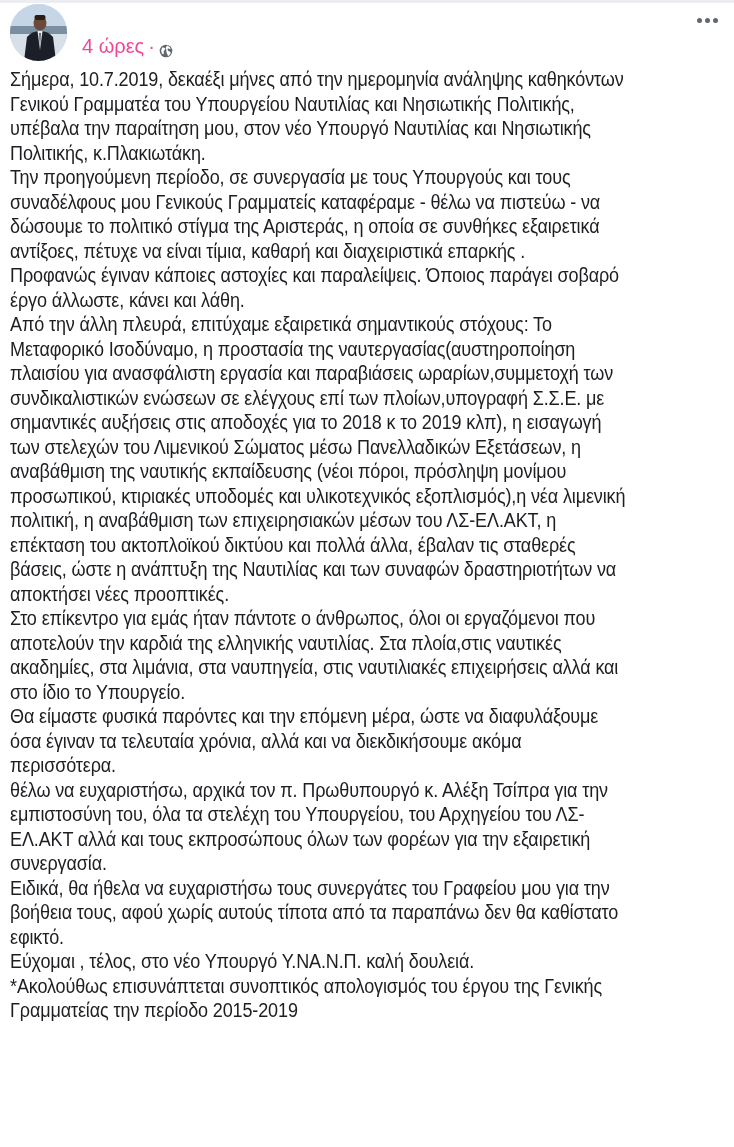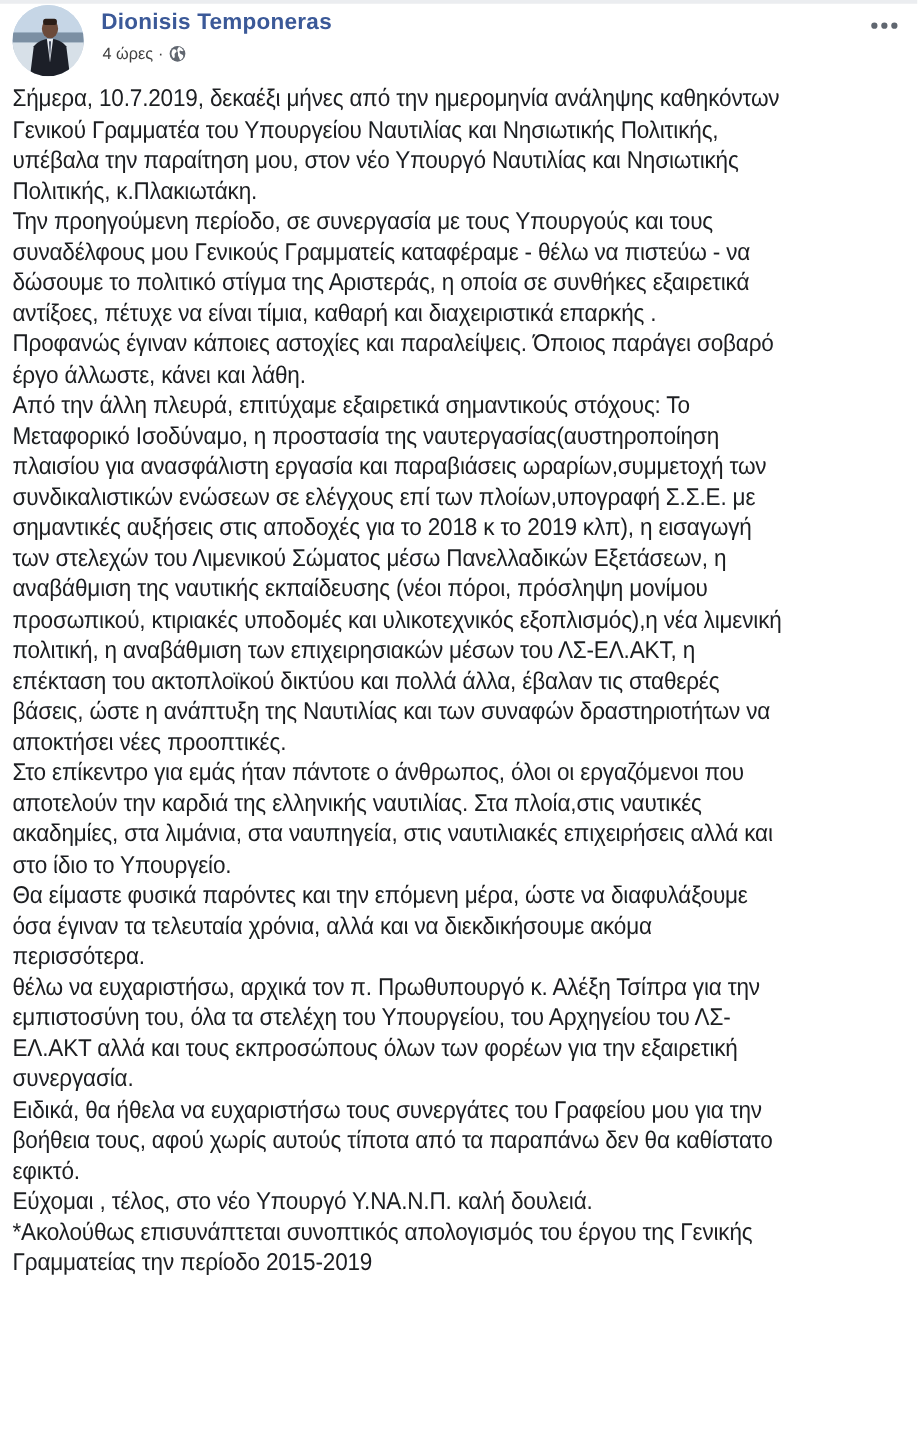--- a/index.html
+++ b/index.html
@@ -46,22 +46,22 @@
       font-size: 18px;
       font-weight: bold;
       color: #3b5998;
       letter-spacing: 0.2px;
       cursor: pointer;
     }
     .meta {
       position: absolute;
       left: 72px;
       top: 31px;
-      font-size: 13px;
-      color: #404040;
+      font-size: 20px;
+      color: #ec4899;
       display: flex;
       align-items: center;
     }
     .meta .dot {
       margin: 0 4px;
     }
     .globe-icon {
       display: inline-block;
       width: 14px;
       height: 14px;
@@ -115,21 +115,20 @@
       <rect x="0" y="22" width="57" height="8" fill="#7b8fa3"></rect>
       <rect x="0" y="30" width="57" height="27" fill="#d7e0e8"></rect>
       <ellipse cx="30" cy="19" rx="6.5" ry="7.5" fill="#6b4a3a"></ellipse>
       <rect x="24.5" y="11" width="11" height="5" rx="2" fill="#2a1d17"></rect>
       <path d="M14 57 L17 33 Q22 27 30 27 Q38 27 43 33 L46 57 Z" fill="#1c1f28"></path>
       <path d="M27.5 27 L30 46 L32.5 27 Z" fill="#e8ecf2"></path>
       <path d="M29.2 29 L30 44 L30.8 29 Z" fill="#3a4256"></path>
     </svg>
   </div>
 
-  <div class="author-name">Dionisis Temponeras</div>
 
   <div class="meta">
     <span>4 ώρες</span>
     <span class="dot">·</span>
     <span class="globe-icon">
       <svg width="14" height="14" viewBox="0 0 14 14">
         <circle cx="7" cy="7" r="6.3" fill="#616770"></circle>
         <path d="M3.2 3.6 Q5 3 6 4.2 Q6.8 5.4 5.4 6.2 Q4.2 7 4.8 8.6 Q5.2 10 4 10.6 Q2.6 9.4 2.2 7.4 Q2.2 5.2 3.2 3.6 Z" fill="#ffffff"></path>
         <path d="M8.2 1.4 Q10.6 2.2 11.8 4.6 Q10.8 5.2 9.6 4.6 Q8.4 4 8.6 5.8 Q9 7.4 10.6 7.6 Q11.8 7.8 11.6 9.6 Q10.8 11.4 9 12.2 Q8.6 10.6 8 9.6 Q7.2 8.6 7.4 7.2 Q7.6 5.8 6.8 4.8 Q6.4 3.2 8.2 1.4 Z" fill="#ffffff"></path>
       </svg>

